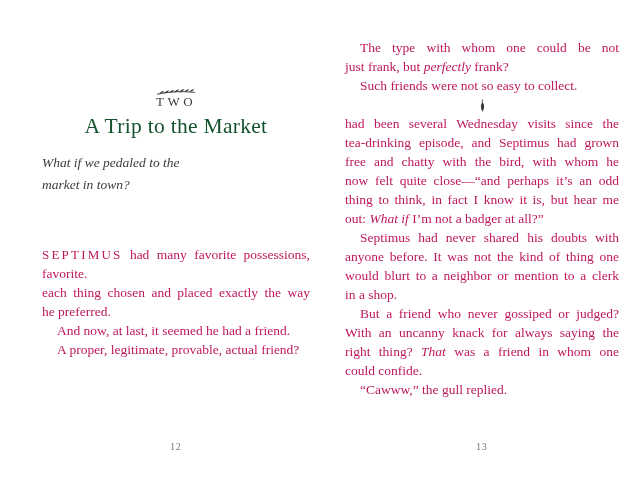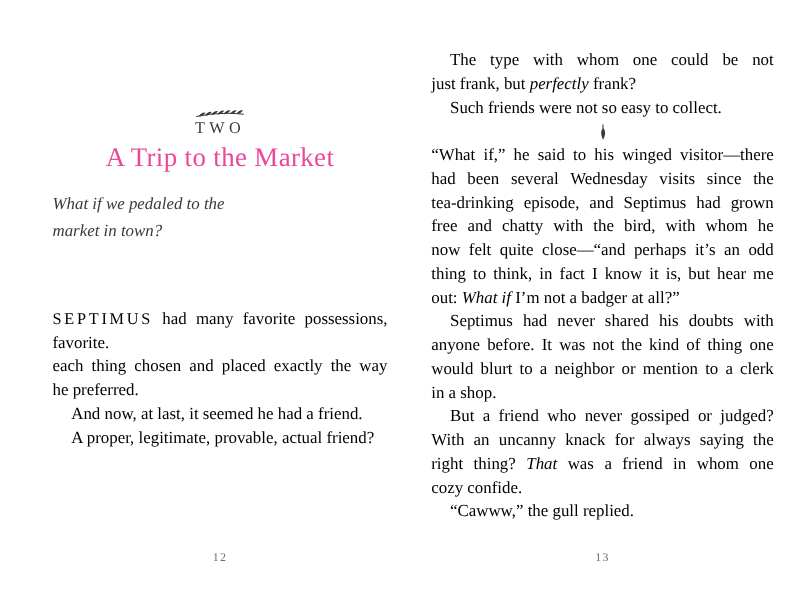--- a/index.html
+++ b/index.html
@@ -14,29 +14,29 @@
   #right-col{left:345px;width:274px;}
 
   
   .chapter-ornament{position:absolute;top:82px;left:0;right:0;text-align:center;}
   .chapter-label{
     position:absolute;top:94px;left:0;right:0;text-align:center;
     font-size:13px;letter-spacing:3.5px;color:#3c3c3c;
   }
   .chapter-title{
     position:absolute;top:114px;left:0;right:0;text-align:center;
-    font-size:21.5px;color:#ec4899;letter-spacing:0.3px;
+    font-size:21.5px;color:#14532d;letter-spacing:0.3px;
   }
   .epigraph{
     position:absolute;top:152px;left:0;right:0;text-align:left;
     font-style:italic;font-size:13.5px;line-height:22px;color:#3a3a3a;
   }
 
   
-  .body-block{position:absolute;left:0;right:0;font-size:13.5px;color:#000000;}
+  .body-block{position:absolute;left:0;right:0;font-size:13.5px;color:#be185d;}
   #left-body{top:245px;}
   #right-body{top:38px;}
   .line{line-height:19px;height:19px;white-space:nowrap;text-align:left;}
   .line.just{white-space:normal;text-align:justify;text-align-last:justify;}
   .line.ind{text-indent:15px;}
   .seg-italic{font-style:italic;margin-top:47px;}
   .seg-caps{letter-spacing:2.2px;font-size:13px;}
 
   
   .scene-break{height:19px;line-height:19px;text-align:center;}
@@ -88,32 +88,31 @@
         <div class="line"><span class="seg-normal">just frank, but </span><span class="seg-italic">perfectly</span><span class="seg-normal"> frank?</span></div>
         <div class="line ind"><span class="seg-normal">Such friends were not so easy to collect.</span></div>
       </div>
     <div class="scene-break">
       <svg width="9" height="14" viewBox="0 0 9 14" aria-hidden="true">
         <path d="M4.5 0.6 C4.1 2.2 4.3 3.2 4.5 4.6" stroke="#3a3a3a" stroke-width="0.9" fill="none"></path>
         <path d="M4.5 3.6 C2.1 5.6 2.7 9.6 4.5 12.8 C6.3 9.6 6.9 5.6 4.5 3.6 Z" fill="#3a3a3a"></path>
       </svg>
     </div>
     <div>
-        <div class="line just"><span class="seg-normal">“What if,” he said to his winged visitor—there</span></div>
         <div class="line just"><span class="seg-normal">had been several Wednesday visits since the</span></div>
         <div class="line just"><span class="seg-normal">tea-drinking episode, and Septimus had grown</span></div>
         <div class="line just"><span class="seg-normal">free and chatty with the bird, with whom he</span></div>
         <div class="line just"><span class="seg-normal">now felt quite close—“and perhaps it’s an odd</span></div>
         <div class="line just"><span class="seg-normal">thing to think, in fact I know it is, but hear me</span></div>
         <div class="line"><span class="seg-normal">out: </span><span class="seg-italic">What if</span><span class="seg-normal"> I’m not a badger at all?”</span></div>
         <div class="line just ind"><span class="seg-normal">Septimus had never shared his doubts with</span></div>
         <div class="line just"><span class="seg-normal">anyone before. It was not the kind of thing one</span></div>
         <div class="line just"><span class="seg-normal">would blurt to a neighbor or mention to a clerk</span></div>
         <div class="line"><span class="seg-normal">in a shop.</span></div>
         <div class="line just ind"><span class="seg-normal">But a friend who never gossiped or judged?</span></div>
         <div class="line just"><span class="seg-normal">With an uncanny knack for always saying the</span></div>
         <div class="line just"><span class="seg-normal">right thing? </span><span class="seg-italic">That</span><span class="seg-normal"> was a friend in whom one</span></div>
-        <div class="line"><span class="seg-normal">cozy confide.</span></div>
+        <div class="line"><span class="seg-normal">could confide.</span></div>
         <div class="line ind"><span class="seg-normal">“Cawww,” the gull replied.</span></div>
       </div>
   </div>
   <div class="folio">13</div>
 </div>
 
 </body></html>

